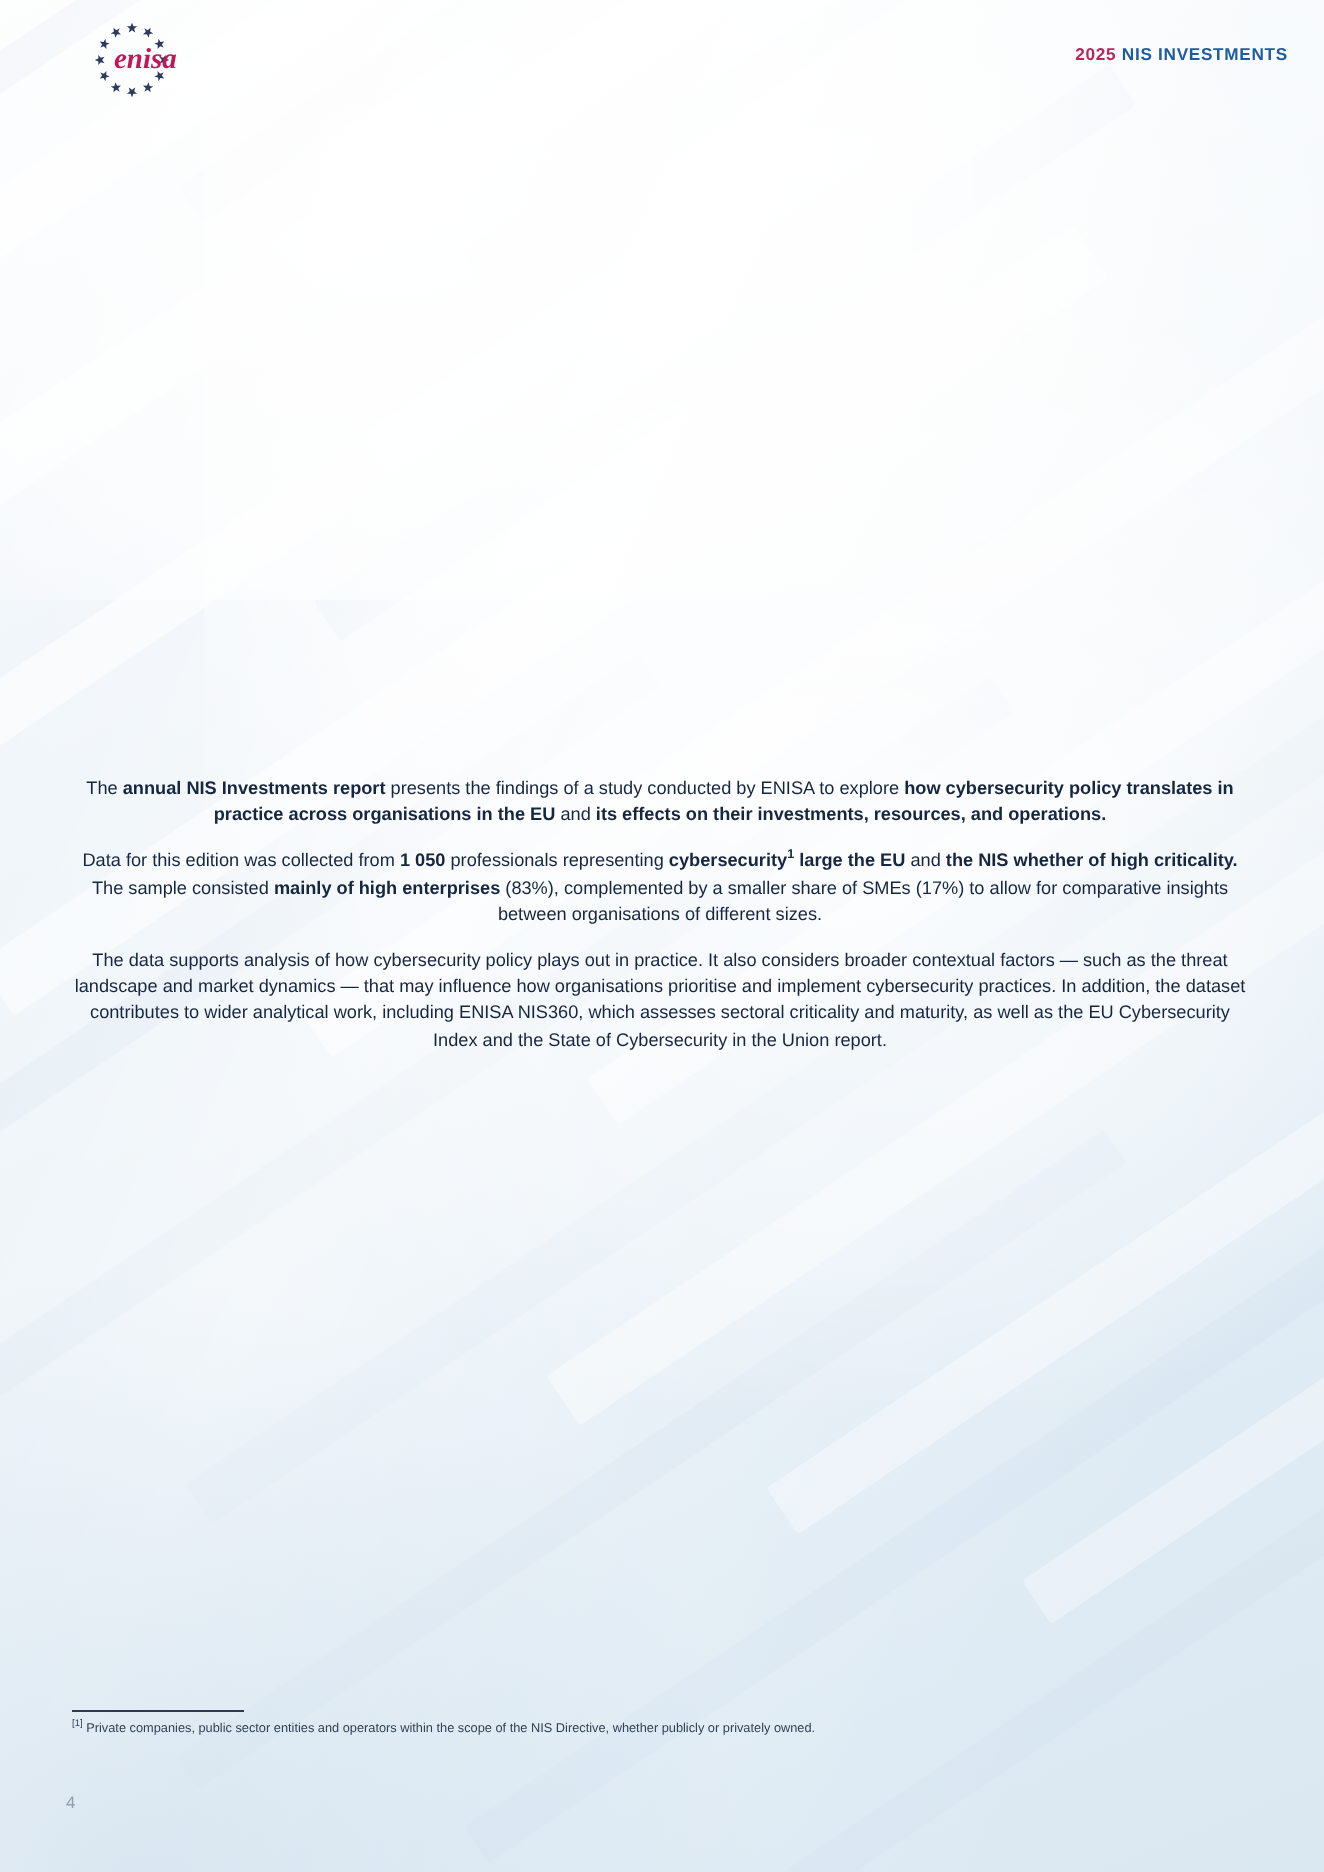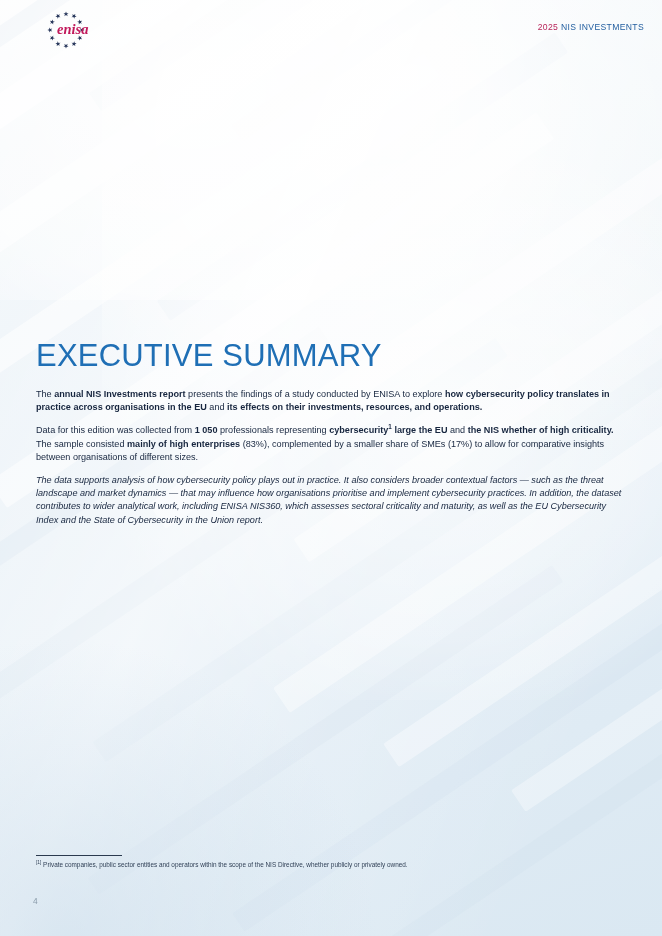--- a/index.html
+++ b/index.html
@@ -89,21 +89,21 @@
     width: 62px;
     height: 42px;
   }
   .logo svg { display: block; }
   .header-title {
     position: absolute;
     right: 38px;
     top: 22px;
     font-size: 8.6px;
     letter-spacing: 0.35px;
-    font-weight: 400;
+    font-weight: 700;
     white-space: nowrap;
   }
   .hdr-year { color: #b8255a; }
   .hdr-rest { color: #1f5c9e; }
   .page-title {
     position: absolute;
     left: 36px;
     top: 318px;
     font-size: 31px;
     font-weight: 400;
@@ -116,23 +116,23 @@
     position: absolute;
     left: 36px;
     top: 388px;
     width: 588px;
   }
   .para {
     font-size: 9.1px;
     line-height: 13.2px;
     color: #17263f;
     margin: 0 0 10px 0;
-    text-align: left;
-  }
-  .para:last-child { margin-bottom: 0; font-style: italic; }
+    text-align: center;
+  }
+  .para:last-child { margin-bottom: 0; }
   .para b { font-weight: 700; }
   .para sup {
     font-size: 6.3px;
     vertical-align: super;
     line-height: 0;
   }
 
   
   .footnote-wrap {
     position: absolute;
@@ -245,21 +245,20 @@
         </g>
         <text x="21" y="25" font-family="Liberation Serif, serif" font-size="14.5" font-style="italic" font-weight="700" fill="#c2185b">enisa</text>
       </svg>
     </div>
 
     <div class="header-title">
       <span class="hdr-year">2025</span><span class="hdr-rest"> NIS INVESTMENTS</span>
     </div>
   </div>
 
-  <h1 class="page-title">EXECUTIVE SUMMARY</h1>
 
   <div class="body-block">
     <p class="para">The <b>annual NIS Investments report</b> presents the findings of a study conducted by ENISA to explore <b>how cybersecurity policy translates in practice across organisations in the EU</b> and <b>its effects on their investments, resources, and operations.</b></p>
     <p class="para">Data for this edition was collected from <b>1 050</b> professionals representing <b>cybersecurity</b><b><sup>1</sup></b><b> large the EU</b> and <b>the NIS whether of high criticality.</b> The sample consisted <b>mainly of high enterprises</b> (83%), complemented by a smaller share of SMEs (17%) to allow for comparative insights between organisations of different sizes.</p>
     <p class="para">The data supports analysis of how cybersecurity policy plays out in practice. It also considers broader contextual factors — such as the threat landscape and market dynamics — that may influence how organisations prioritise and implement cybersecurity practices. In addition, the dataset contributes to wider analytical work, including ENISA NIS360, which assesses sectoral criticality and maturity, as well as the EU Cybersecurity Index and the State of Cybersecurity in the Union report.</p>
   </div>
 
   <div class="footnote-wrap">
     <div class="footnote-rule"></div>
     <div class="footnote"><sup>[1]</sup><span> Private companies, public sector entities and operators within the scope of the NIS Directive, whether publicly or privately owned.</span></div>

